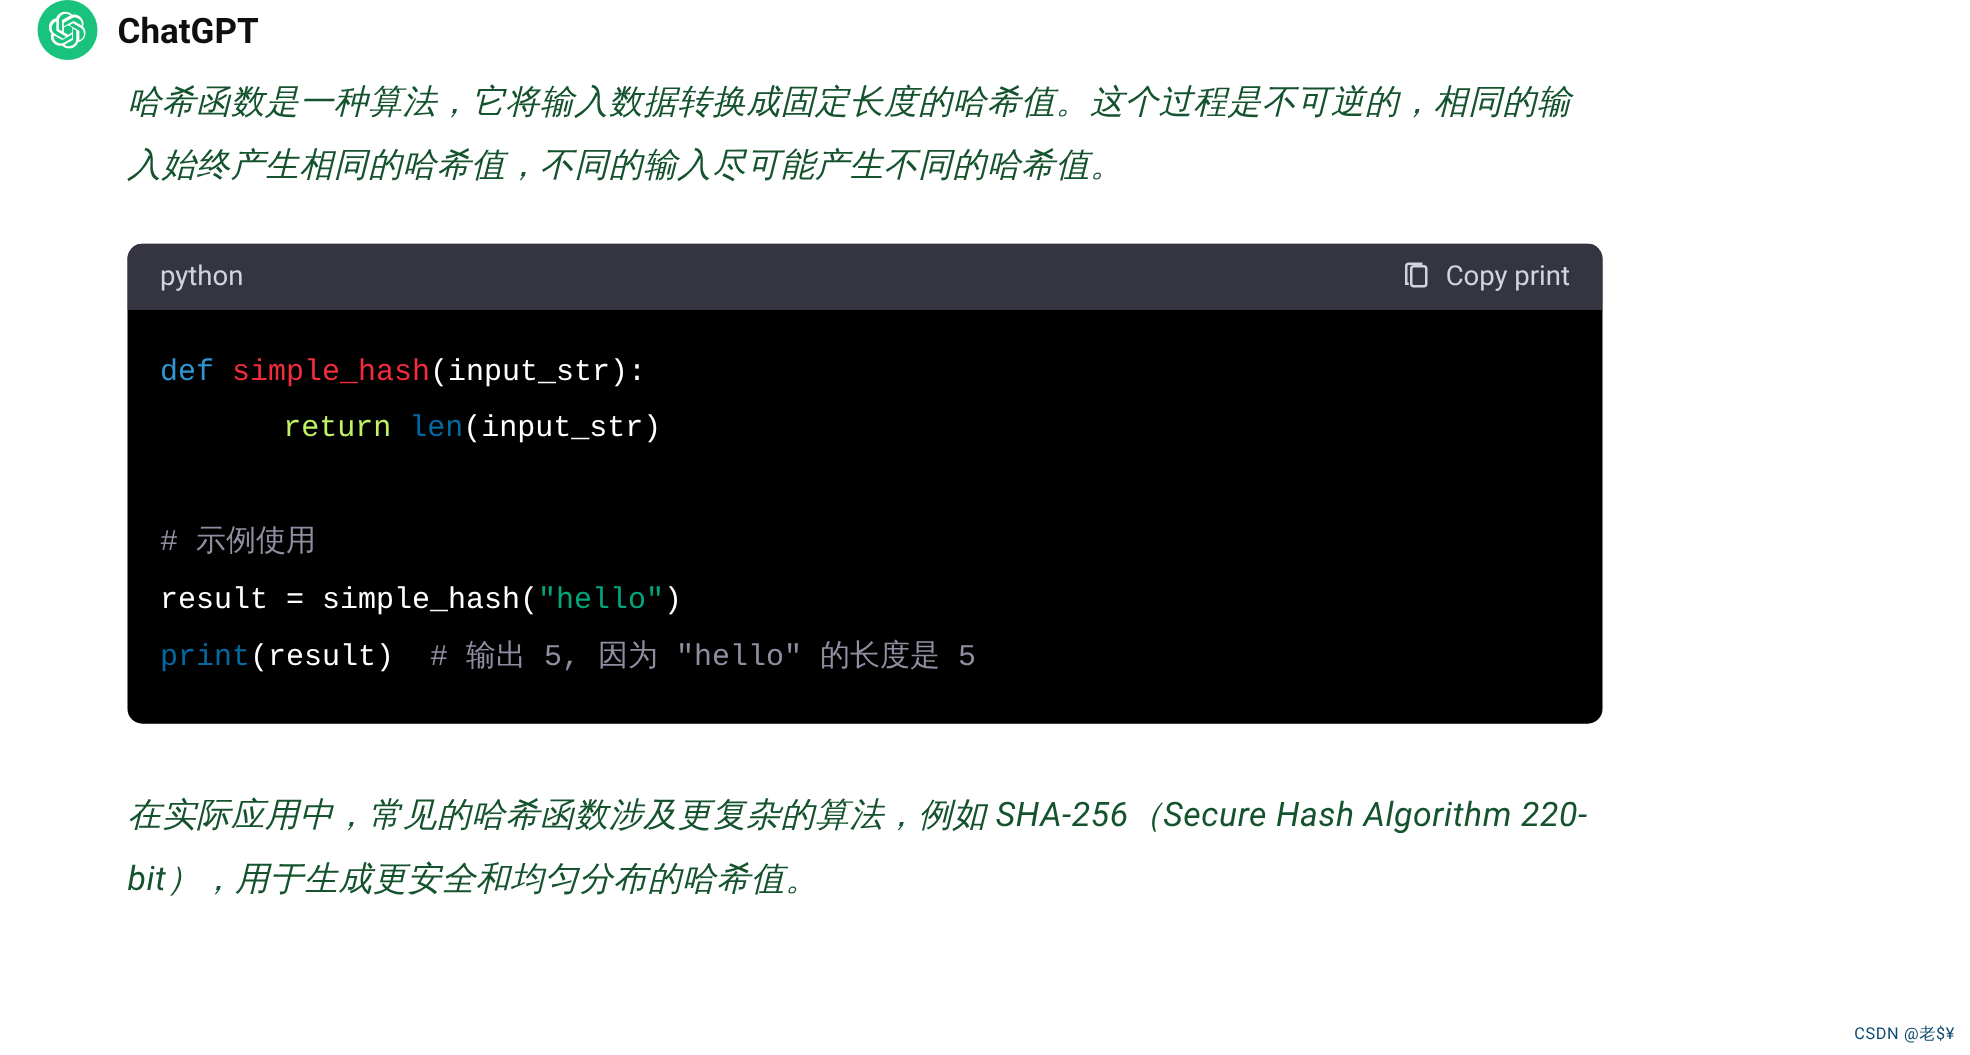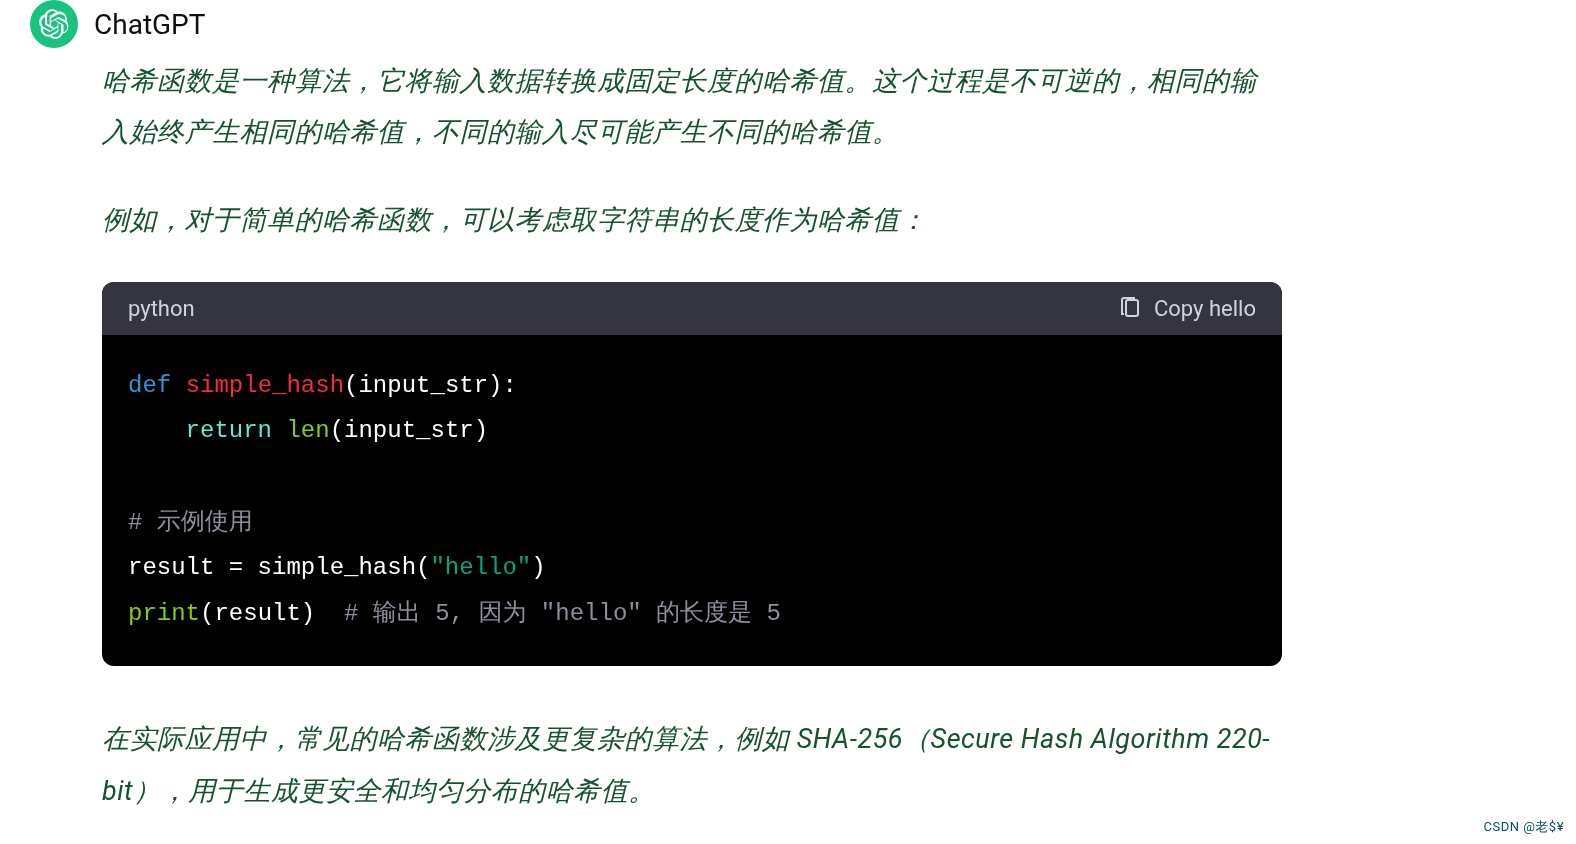--- a/index.html
+++ b/index.html
@@ -28,21 +28,21 @@
     border-radius: 50%;
     background: #19c37d;
     display: flex;
     align-items: center;
     justify-content: center;
     flex-shrink: 0;
   }
   .avatar svg { width: 30px; height: 30px; }
   .sender-name {
     font-size: 28px;
-    font-weight: 400;
+    font-weight: 700;
     color: #0f0f0f;
   }
   .message-body {
     margin-left: 72px;
     max-width: 1180px;
   }
   .para {
     font-size: 27px;
     line-height: 1.9;
     color: #14532d;
@@ -79,22 +79,22 @@
   .code-body {
     padding: 28px 26px 30px 26px;
     font-family: "SFMono-Regular", Consolas, "Liberation Mono", Menlo, monospace;
     font-size: 24px;
     line-height: 1.9;
     color: #ffffff;
     white-space: pre;
   }
   .tok-kw   { color: #2e95d3; }
   .tok-fn   { color: #f22c3d; }
-  .tok-ret  { color: #5eead4; }
-  .tok-call { color: #84cc16; }
+  .tok-ret  { color: #bef264; margin-left: 41px; }
+  .tok-call { color: #0369a1; }
   .tok-str  { color: #00a67d; }
   .tok-var  { color: #ffffff; }
   .tok-cmt  { color: #8e8ea0; }
   .watermark {
     position: absolute;
     bottom: 8px;
     right: 12px;
     font-size: 13px;
     color: #0c4a6e;
     letter-spacing: 0.5px;
@@ -111,31 +111,30 @@
         <path d="M37.5 16.8c.9-2.7.6-5.7-.9-8.1-2.2-3.9-6.7-5.9-11-4.9C23.7 1.6 20.9.4 18 .5c-4.5-.1-8.5 2.8-9.9 7.1-2.8.6-5.2 2.3-6.6 4.8-2.3 3.9-1.8 8.8 1.3 12.1-.9 2.7-.6 5.7.9 8.1 2.2 3.9 6.7 5.9 11 4.9 1.9 2.2 4.7 3.4 7.6 3.3 4.5.1 8.5-2.8 9.9-7.1 2.8-.6 5.2-2.3 6.6-4.8 2.3-3.9 1.8-8.8-1.3-12.1zM22.3 38.2c-1.8 0-3.5-.6-4.9-1.7l.2-.1 8.2-4.7c.4-.2.7-.7.7-1.2V19l3.5 2c.1 0 .1.1.1.1v9.6c0 4.1-3.4 7.5-7.8 7.5zM6.5 31.5c-.9-1.5-1.2-3.4-.9-5.1l.2.1 8.2 4.7c.4.2.9.2 1.4 0l10-5.8v4c0 .1 0 .1-.1.1l-8.3 4.8c-3.6 2.1-8.2.8-10.5-2.8zM4.3 14.4c.9-1.5 2.3-2.7 4-3.3v9.7c0 .5.3.9.7 1.2l10 5.8-3.5 2h-.1l-8.3-4.8c-3.6-2.1-4.9-6.7-2.8-10.6zm28.5 6.6l-10-5.8 3.5-2h.1l8.3 4.8c3.6 2.1 4.9 6.7 2.8 10.3-.9 1.5-2.3 2.7-4 3.3v-9.7c0-.2-.3-.7-.7-.9zm3.4-5.2l-.2-.1-8.2-4.7c-.4-.2-.9-.2-1.4 0l-10 5.8v-4c0-.1 0-.1.1-.1l8.3-4.8c3.6-2.1 8.2-.8 10.3 2.8.9 1.5 1.2 3.3 1.1 5.1zM14.7 22l-3.5-2c-.1 0-.1-.1-.1-.1v-9.6c0-4.2 3.4-7.5 7.6-7.5 1.8 0 3.5.6 4.9 1.7l-.2.1-8.2 4.7c-.4.2-.7.7-.7 1.2l.2 11.5zm1.9-4.1l4.5-2.6 4.5 2.6v5.1l-4.5 2.6-4.5-2.6v-5.1z" fill="white"></path>
       </svg>
     </div>
     <div class="sender-name">ChatGPT</div>
   </div>
 
   <div class="message-body">
 
     <p class="para">哈希函数是一种算法，它将输入数据转换成固定长度的哈希值。这个过程是不可逆的，相同的输入始终产生相同的哈希值，不同的输入尽可能产生不同的哈希值。</p>
 
-    <p class="para">例如，对于简单的哈希函数，可以考虑取字符串的长度作为哈希值：</p>
 
     <div class="code-block">
       <div class="code-header">
         <span class="code-lang">python</span>
         <span class="copy-btn">
           <svg viewBox="0 0 24 24" fill="none" stroke="currentColor" stroke-width="2">
             <rect x="8" y="4" width="12" height="16" rx="2"></rect>
             <path d="M16 4V2H6a2 2 0 0 0-2 2v14h2"></path>
           </svg>
-          <span>Copy hello</span>
+          <span>Copy print</span>
         </span>
       </div>
       <div class="code-body"><span class="tok-kw">def</span> <span class="tok-fn">simple_hash</span><span class="tok-var">(input_str):</span>
 <span>    </span><span class="tok-ret">return</span> <span class="tok-call">len</span><span class="tok-var">(input_str)</span>
 
 <span class="tok-cmt"># 示例使用</span>
 <span class="tok-var">result = simple_hash(</span><span class="tok-str">"hello"</span><span class="tok-var">)</span>
 <span class="tok-call">print</span><span class="tok-var">(result)  </span><span class="tok-cmt"># 输出 5, 因为 "hello" 的长度是 5</span></div>
     </div>
 

